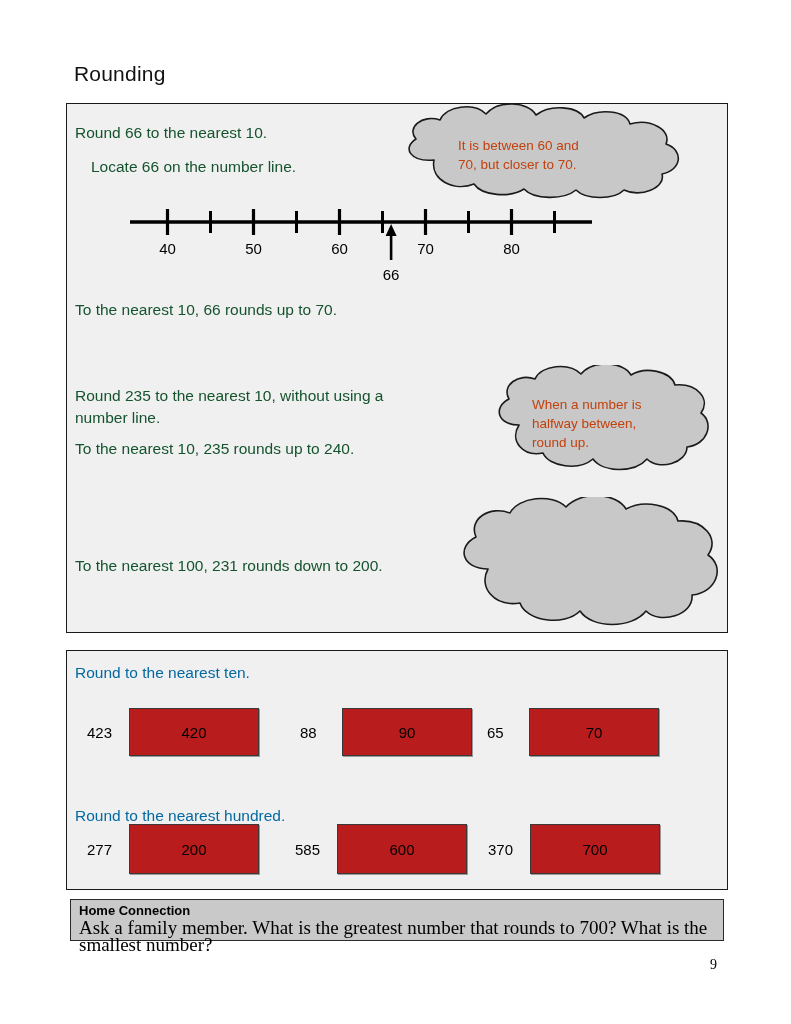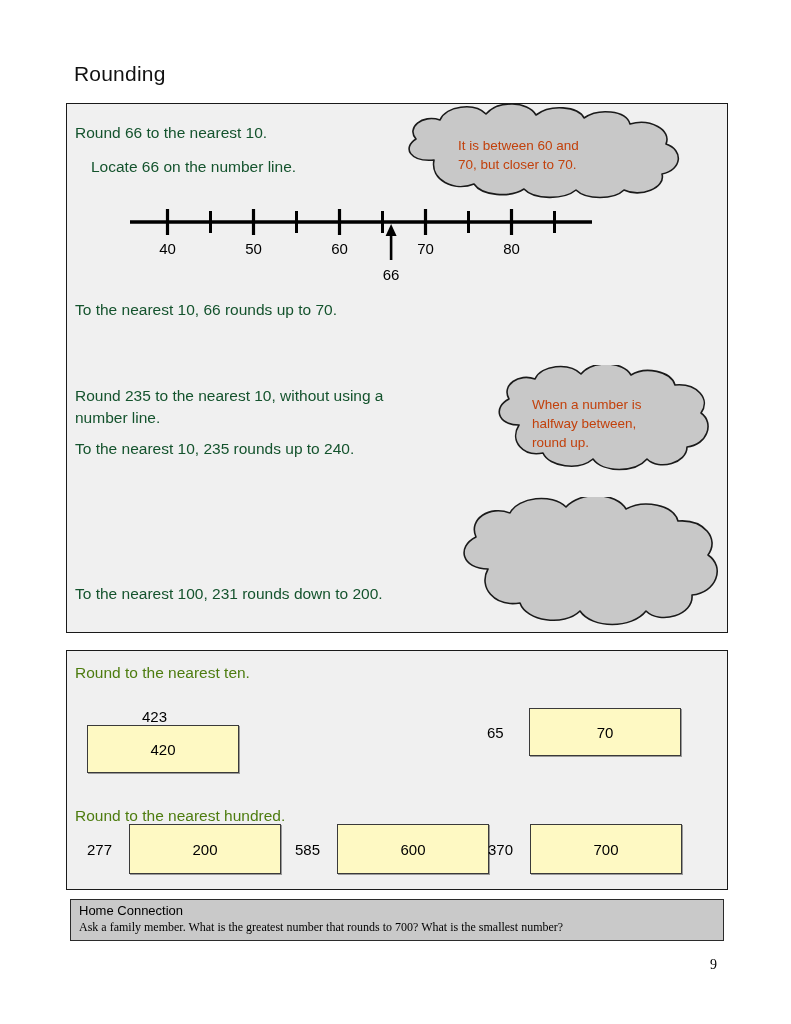--- a/index.html
+++ b/index.html
@@ -66,37 +66,37 @@
     font-size: 13.5px;
     line-height: 19px;
     color: #c2410c;
     white-space: pre-line;
   }
 
   
   .practice-heading {
     position: absolute;
     font-size: 15.5px;
-    color: #4d7c0f;
+    color: #0369a1;
   }
   .prob {
     position: absolute;
     display: flex;
     align-items: center;
   }
   .prob-num {
     font-size: 15px;
     width: 42px;
     text-align: left;
   }
   .answer-box {
-    width: 152px;
+    width: 130px;
     height: 48px;
     border: 1px solid #3a3a3a;
-    background: #fef9c3;
+    background: #b91c1c;
     box-shadow: 1px 1px 0 #999;
     display: flex;
     align-items: center;
     justify-content: center;
     font-size: 15px;
     box-sizing: border-box;
   }
   .answer-box.tall { height: 50px; }
 
   
@@ -106,27 +106,27 @@
     top: 899px;
     width: 654px;
     height: 42px;
     background: #c9c9c9;
     border: 1px solid #2b2b2b;
     box-sizing: border-box;
     padding: 3px 8px 0 8px;
   }
   #home-connection .hc-title {
     font-family: "Liberation Sans", sans-serif;
-    font-weight: normal;
+    font-weight: bold;
     font-size: 13px;
     line-height: 16px;
   }
   #home-connection .hc-body {
     font-family: "Liberation Serif", serif;
-    font-size: 12px;
+    font-size: 19px;
     line-height: 17px;
   }
 
   
   #page-number {
     position: absolute;
     left: 710px;
     top: 957px;
     font-family: "Liberation Serif", serif;
     font-size: 14px;
@@ -144,21 +144,21 @@
   <div class="tline" style="left:8px; top:52px;margin-left:16px;">Locate 66 on the number line.</div>
 
   <div class="tline" style="left:8px; top:195px;">To the nearest 10, 66 rounds up to 70.</div>
 
   <div class="tline" style="left:8px; top:281px;">Round 235 to the nearest 10, without using a
 number line.</div>
 
   <div class="tline" style="left:8px; top:334px;">To the nearest 10, 235 rounds up to 240.</div>
 
 
-  <div class="tline" style="left:8px; top:451px;margin-top:28px;">To the nearest 100, 231 rounds down to 200.</div>
+  <div class="tline" style="left:8px; top:451px;">To the nearest 100, 231 rounds down to 200.</div>
 
 </div>
 
 <div id="numberline">
   <svg id="numberline-svg" width="662" height="90" viewBox="0 0 662 90">
       <line x1="64" y1="22" x2="526" y2="22" stroke="#000" stroke-width="3.4"></line>
       <line x1="144.5" y1="11" x2="144.5" y2="33" stroke="#000" stroke-width="3"></line>
       <line x1="230.5" y1="11" x2="230.5" y2="33" stroke="#000" stroke-width="3"></line>
       <line x1="316.5" y1="11" x2="316.5" y2="33" stroke="#000" stroke-width="3"></line>
       <line x1="402.5" y1="11" x2="402.5" y2="33" stroke="#000" stroke-width="3"></line>
@@ -234,25 +234,29 @@
              C 180 132, 140 132, 128 114
              C 112 130, 74 124, 68 106
              C 42 110, 26 90, 36 72 Z" fill="#c8c8c8" stroke="#1a1a1a" stroke-width="1.6" stroke-linejoin="round"></path>
   </svg>
 </div>
 
 <div class="panel" id="practice-panel">
 
   <div class="practice-heading" style="left:8px; top:13px;">Round to the nearest ten.</div>
 
-  <div class="prob" style="left:20px; top:57px;flex-direction:column;">
+  <div class="prob" style="left:20px; top:57px;">
     <span class="prob-num">423</span>
     <span class="answer-box">420</span>
   </div>
 
+  <div class="prob" style="left:233px; top:57px;">
+    <span class="prob-num">88</span>
+    <span class="answer-box">90</span>
+  </div>
 
   <div class="prob" style="left:420px; top:57px;">
     <span class="prob-num">65</span>
     <span class="answer-box">70</span>
   </div>
 
   <div class="practice-heading" style="left:8px; top:156px;">Round to the nearest hundred.</div>
 
   <div class="prob" style="left:20px; top:173px;">
     <span class="prob-num">277</span>

